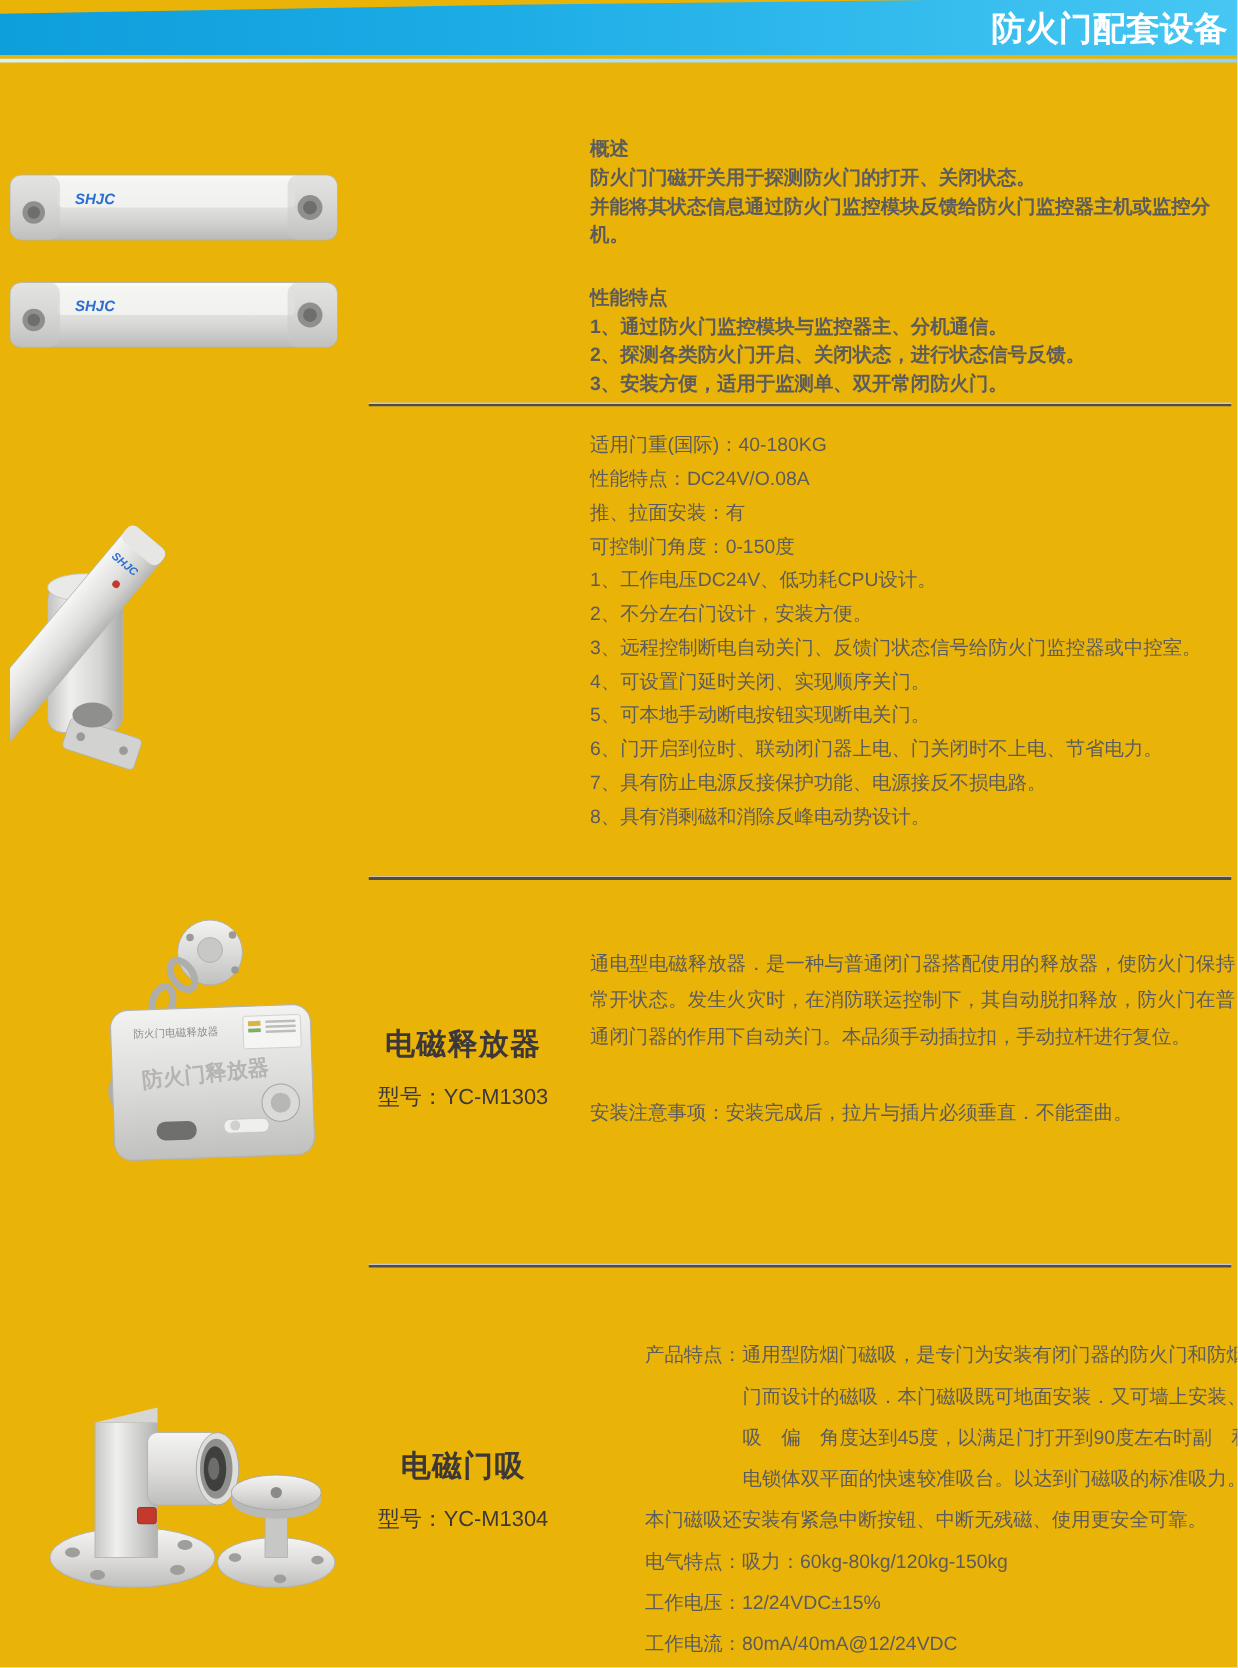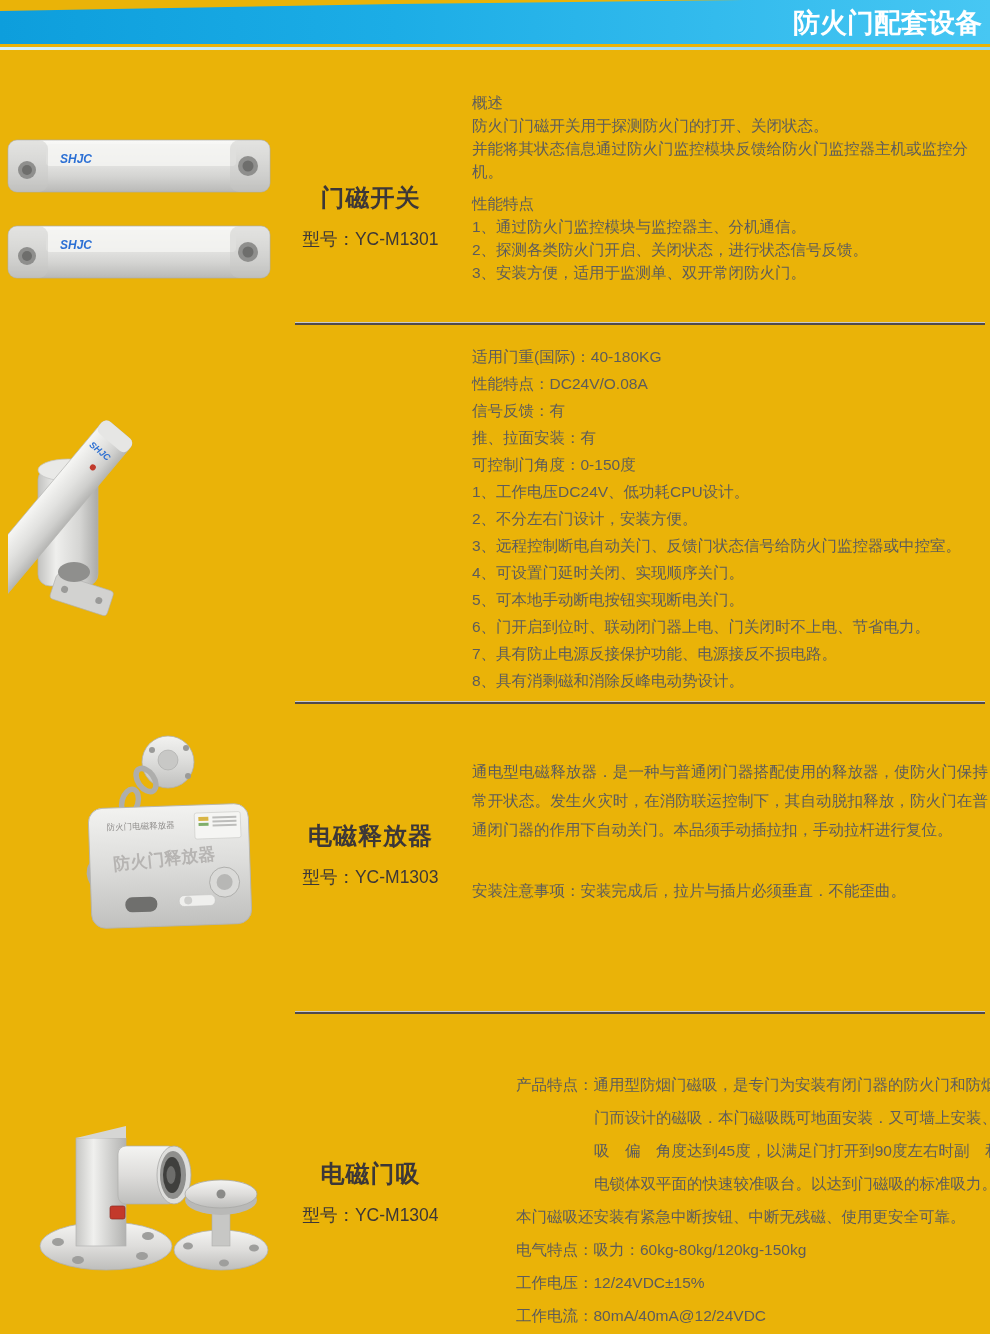--- a/index.html
+++ b/index.html
@@ -27,21 +27,21 @@
     position:absolute; left:295px; width:690px; height:3px;
     background:linear-gradient(#c9c9c9 1px, #504a4a 1px);
   }
   
   .ptitle { position:absolute; left:283px; width:175px; text-align:center; color:#3c3738; }
   .ptitle .name  { font-size:24px; font-weight:bold; letter-spacing:1px; line-height:28px; }
   .ptitle .model { font-size:17.5px; margin-top:16px; line-height:22px; }
   
   .ptext { position:absolute; left:472px; width:516px; color:#5d5c5c; font-size:15.5px; }
   .s1 .line { line-height:23px; }
-  .gap-top  { margin-top:9px; }
+  .gap-top  { margin-top:27px; }
   .s2 .line { line-height:27px; }
   .s3 .desc { line-height:29px; text-align:justify; }
   .s3 .note { line-height:29px; margin-top:32px; }
   .s4 .line { line-height:33px; white-space:pre-wrap; }
   .s4 .indent { padding-left:78px; }
   
   .pimg { position:absolute; }
 </style>
 </head>
 <body>
@@ -79,26 +79,22 @@
       <rect x="4" y="12" width="40" height="52" rx="9" fill="#c7c7c5" opacity="0.45"></rect>
       <rect x="226" y="12" width="40" height="52" rx="9" fill="#c7c7c5" opacity="0.45"></rect>
       <circle cx="23" cy="42" r="9" fill="#8f8f8d"></circle>
         <circle cx="23" cy="42" r="5" fill="#6e6e6c"></circle>
       <circle cx="244" cy="38" r="10" fill="#8f8f8d"></circle>
         <circle cx="244" cy="38" r="5.5" fill="#6e6e6c"></circle>
       <text x="56" y="35" font-size="12" font-style="italic" font-weight="bold" fill="#2b6fd4">SHJC</text>
     </g>
   </svg>
 
-  <div class="ptitle" style="top:184px;">
-    <div class="name">门磁开关</div>
-    <div class="model">型号：YC-M1301</div>
-  </div>
-
-  <div class="ptext s1" style="top:91px;">
+
+  <div class="ptext s1" style="top:108px;font-weight:bold;">
     <div class="line">概述</div>
     <div class="line">防火门门磁开关用于探测防火门的打开、关闭状态。</div>
     <div class="line">并能将其状态信息通过防火门监控模块反馈给防火门监控器主机或监控分机。</div>
     <div class="line gap-top">性能特点</div>
     <div class="line">1、通过防火门监控模块与监控器主、分机通信。</div>
     <div class="line">2、探测各类防火门开启、关闭状态，进行状态信号反馈。</div>
     <div class="line">3、安装方便，适用于监测单、双开常闭防火门。</div>
   </div>
 
   <div class="divider" style="top:322px;"></div>
@@ -141,21 +137,20 @@
       <circle cx="9" cy="208" r="4" fill="#f5f5f3" stroke="#bdbdbb" stroke-width="0.6"></circle>
       <circle cx="-7" cy="218" r="2.5" fill="#2e8b3a"></circle>
       <rect x="-19" y="226" width="42" height="16" rx="5" fill="#d8d8d6" stroke="#b2b2b0" stroke-width="0.7"></rect>
     </g>
   </svg>
 
 
   <div class="ptext s2" style="top:343px;">
     <div class="line">适用门重(国际)：40-180KG</div>
     <div class="line">性能特点：DC24V/O.08A</div>
-    <div class="line">信号反馈：有</div>
     <div class="line">推、拉面安装：有</div>
     <div class="line">可控制门角度：0-150度</div>
     <div class="line">1、工作电压DC24V、低功耗CPU设计。</div>
     <div class="line">2、不分左右门设计，安装方便。</div>
     <div class="line">3、远程控制断电自动关门、反馈门状态信号给防火门监控器或中控室。</div>
     <div class="line">4、可设置门延时关闭、实现顺序关门。</div>
     <div class="line">5、可本地手动断电按钮实现断电关门。</div>
     <div class="line">6、门开启到位时、联动闭门器上电、门关闭时不上电、节省电力。</div>
     <div class="line">7、具有防止电源反接保护功能、电源接反不损电路。</div>
     <div class="line">8、具有消剩磁和消除反峰电动势设计。</div>

